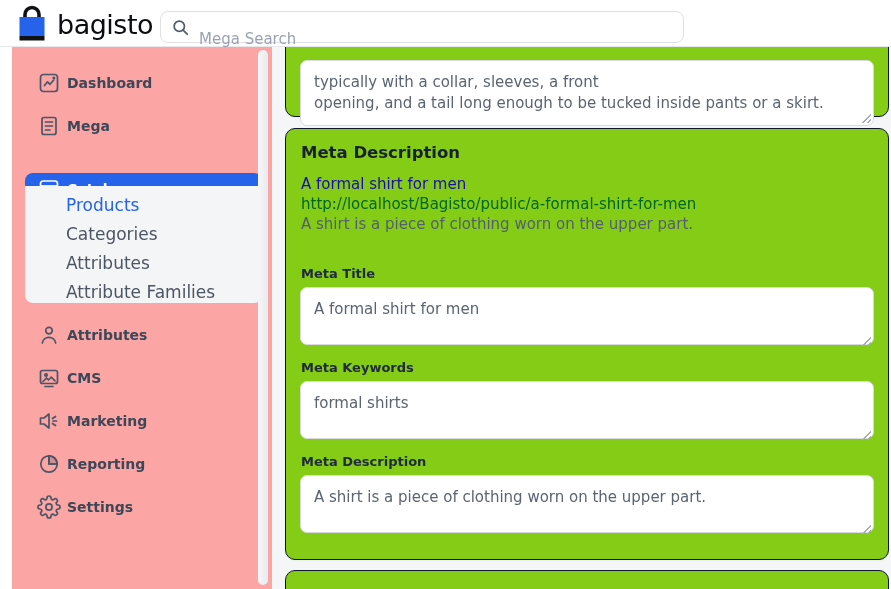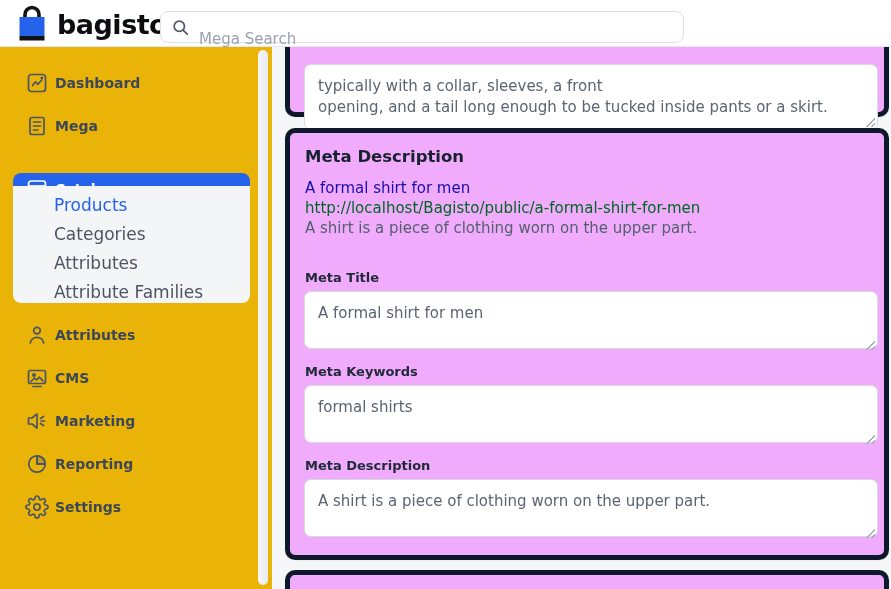--- a/index.html
+++ b/index.html
@@ -4,48 +4,48 @@
 <style>
   * { margin:0; padding:0; box-sizing:border-box; }
   html,body { background:#fff; }
   body { font-family:"DejaVu Sans","Liberation Sans",sans-serif; }
   .screen { position:relative; width:891px; height:589px; background:#fff; overflow:hidden; }
 
   
   .header { position:absolute; left:0; top:0; width:891px; height:47px; background:#fff;
             border-bottom:1px solid #e7e8ec; z-index:5; }
   .logo { position:absolute; left:14px; top:5px; display:flex; align-items:center; gap:7px; }
-  .logo-text { font-size:27px; font-weight:700; color:#0c0d10; letter-spacing:-0.5px; }
+  .logo-text { font-size:27px; font-weight:400; color:#0c0d10; letter-spacing:-0.5px; }
   .search-box { position:absolute; left:160px; top:11px; width:524px; height:32px;
                 border:1px solid #dfe1e6; border-radius:8px; background:#fff;
                 display:flex; align-items:center; padding:0 10px; gap:9px; }
   .search-box input { border:none; outline:none; flex:1; font-size:15px; color:#3a4250;
                       font-family:inherit; background:transparent;margin-top:24px; }
   .search-box input::placeholder { color:#9aa2b1; }
 
   
-  .sidebar { position:absolute; left:0; top:47px; width:272px; height:542px; background:#eab308; }
+  .sidebar { position:absolute; left:12px; top:47px; width:272px; height:542px; background:#fca5a5; }
   .nav-row { position:absolute; left:13px; width:237px; height:31px; border-radius:8px;
              display:flex; align-items:center; padding-left:12px; gap:6px; cursor:pointer; }
   .nav-row .ic { width:24px; height:24px; color:#4a5565; flex:0 0 24px; display:flex; }
   .nav-row .lbl { font-size:14px; font-weight:700; color:#3c4758; }
   .nav-row.active { background:#2563eb;margin-top:20px; }
   .nav-row.active .ic { color:#fff; }
   .nav-row.active .lbl { color:#fff; }
   .submenu { position:absolute; left:13px; top:139px; width:237px; height:117px;
              background:#f4f5f7; border-radius:0 0 8px 8px; padding-top:5px; }
   .sub-item { height:29px; line-height:29px; padding-left:41px; font-size:17px; color:#4b5563; cursor:pointer; }
   .sub-item.active { color:#2563eb; }
   .scrollbar-v { position:absolute; left:258px; top:50px; width:10px; height:535px;
                  border-radius:6px; background:linear-gradient(to right,#f7f7f9,#e9eaee); }
 
   
   .main { position:absolute; left:272px; top:47px; width:619px; height:542px;
           background:#f5f6f8; overflow:hidden; }
-  .card { position:absolute; background:#f0abfc; border:5px solid #0f172a; border-radius:10px;
+  .card { position:absolute; background:#84cc16; border:1px solid #0f172a; border-radius:10px;
           box-shadow:0 1px 2px rgba(30,35,45,.04);text-decoration:underline; }
   .card-1 { left:13px; top:-39px; width:604px; height:109px; }
   .card-2 { left:13px; top:81px;  width:604px; height:432px; }
   .card-3 { left:13px; top:523px; width:604px; height:80px; }
 
   .ta-wrap { position:absolute; }
   .ta, .ta-div { width:574px; border:1px solid #d8dade; border-radius:7px; background:#fff;
         font-family:inherit; font-size:15px; color:#5a6472; padding:11px 13px;
         resize:none; outline:none; line-height:21px; overflow:hidden; }
   .grip { position:absolute; right:3px; bottom:3px; width:10px; height:10px;

